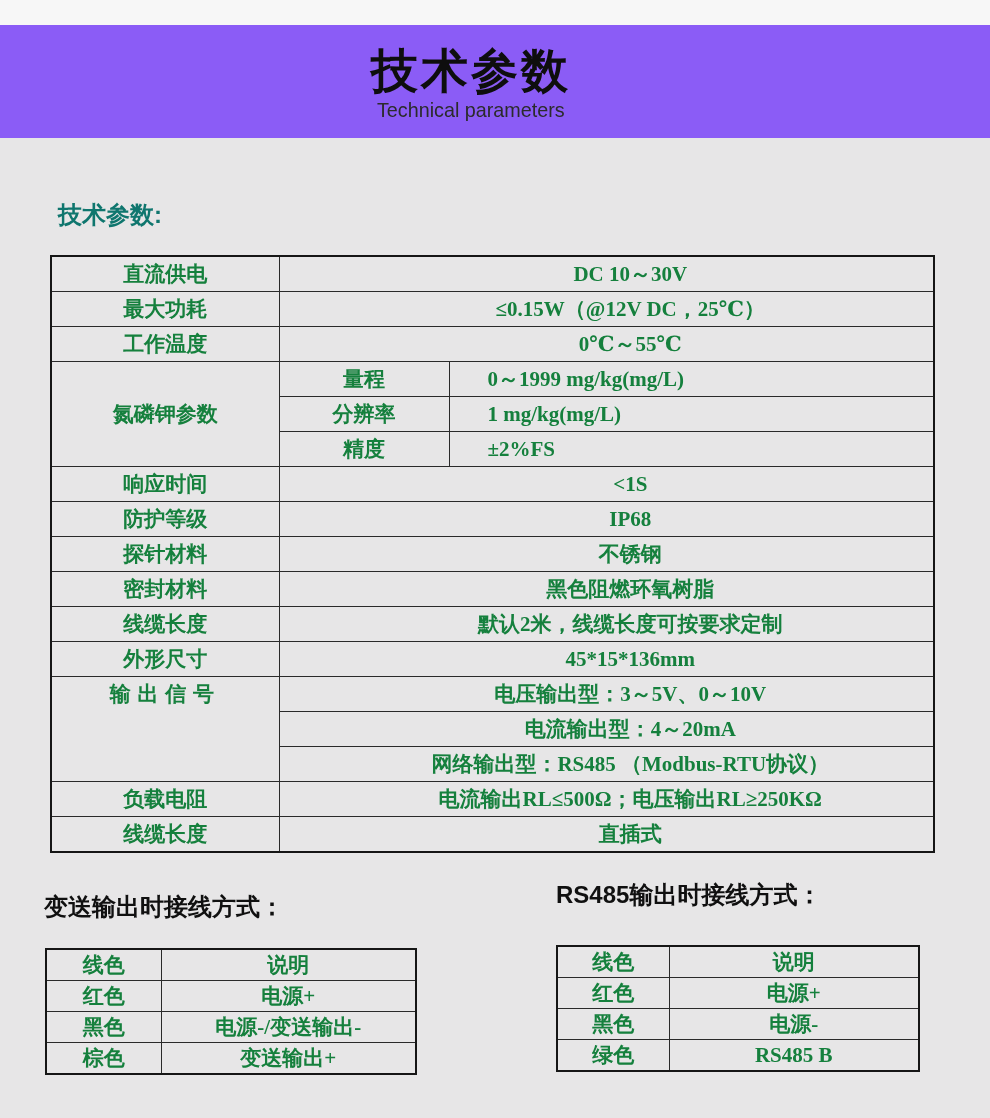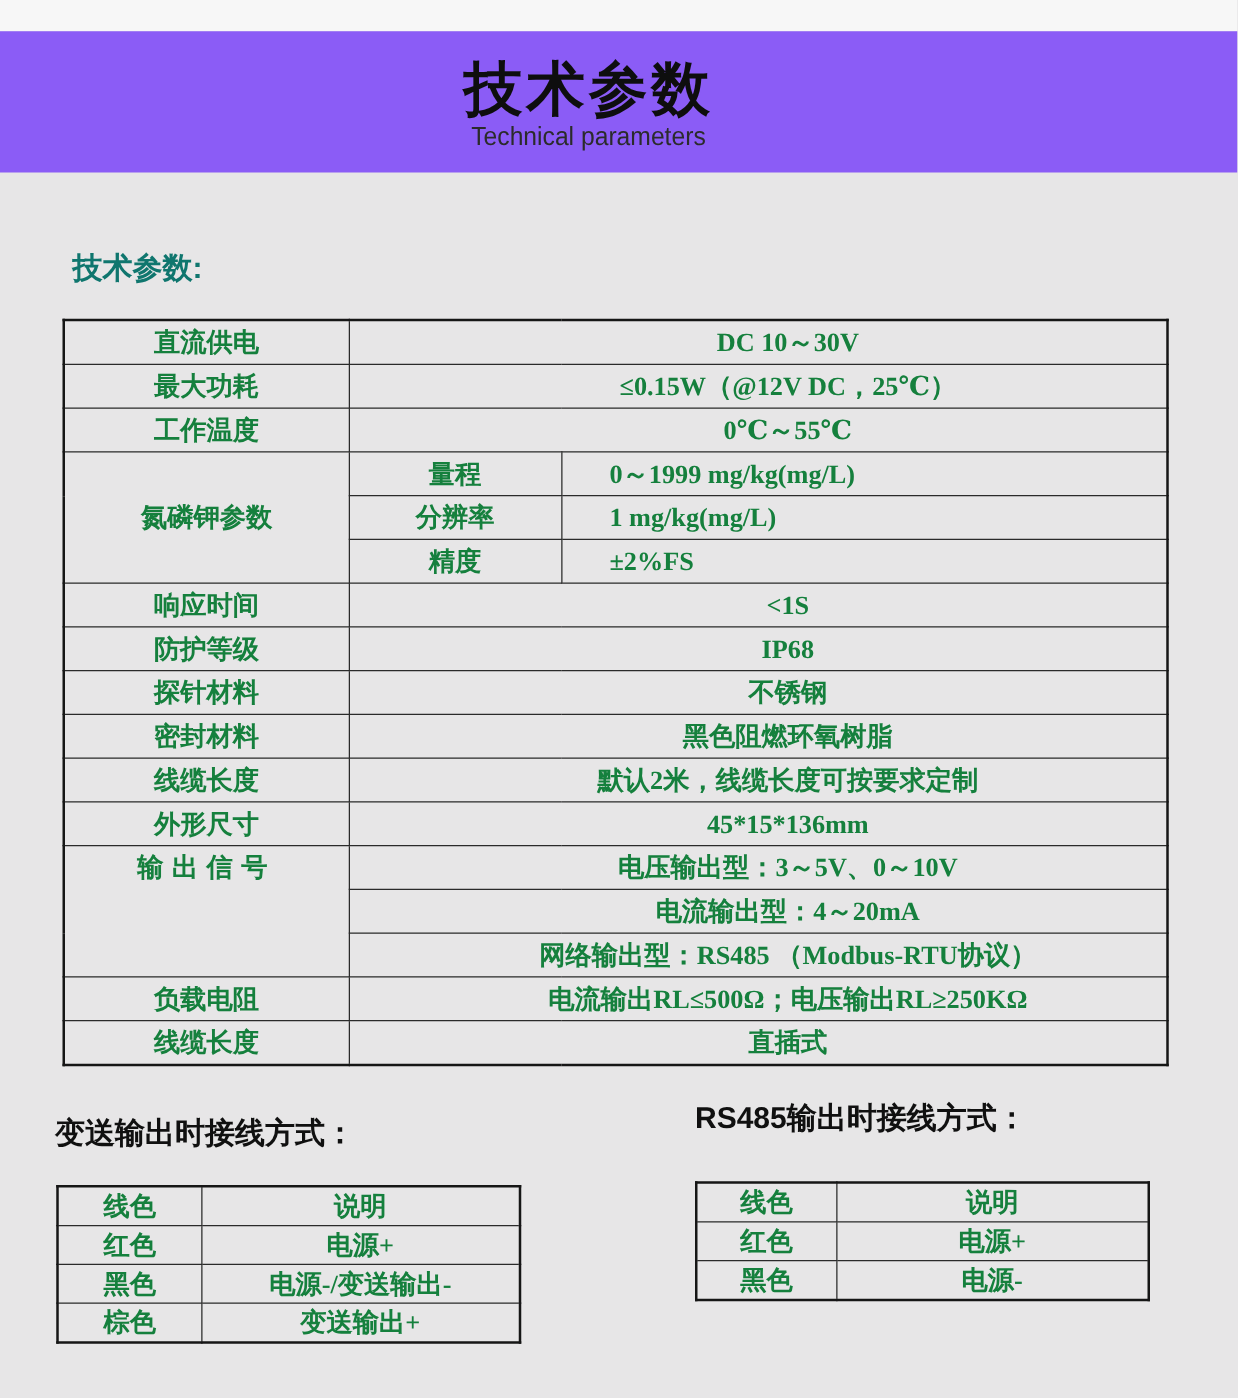--- a/index.html
+++ b/index.html
@@ -183,14 +183,18 @@
       <th>说明</th>
     </tr>
     <tr>
       <td>红色</td>
       <td>电源+</td>
     </tr>
     <tr>
       <td>黑色</td>
       <td>电源-</td>
     </tr>
+    <tr>
+      <td>绿色</td>
+      <td>RS485 B</td>
+    </tr>
   </tbody>
 </table>
 
 </body></html>

